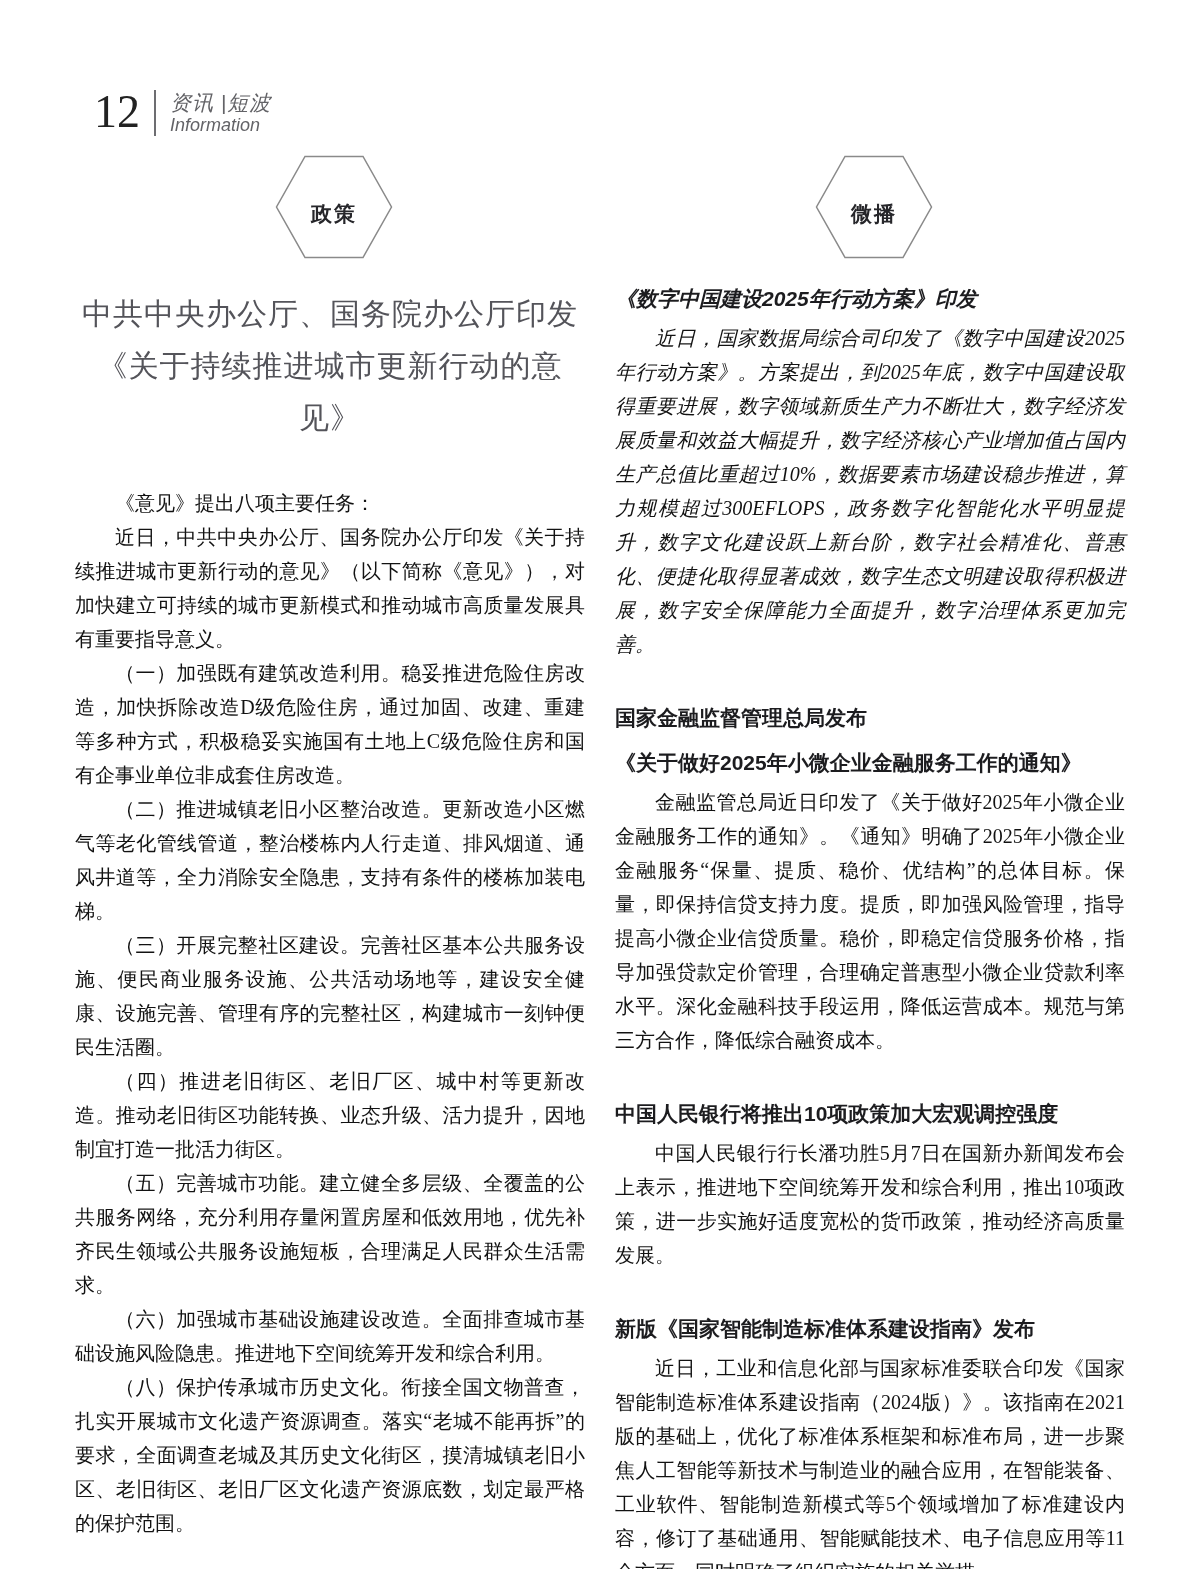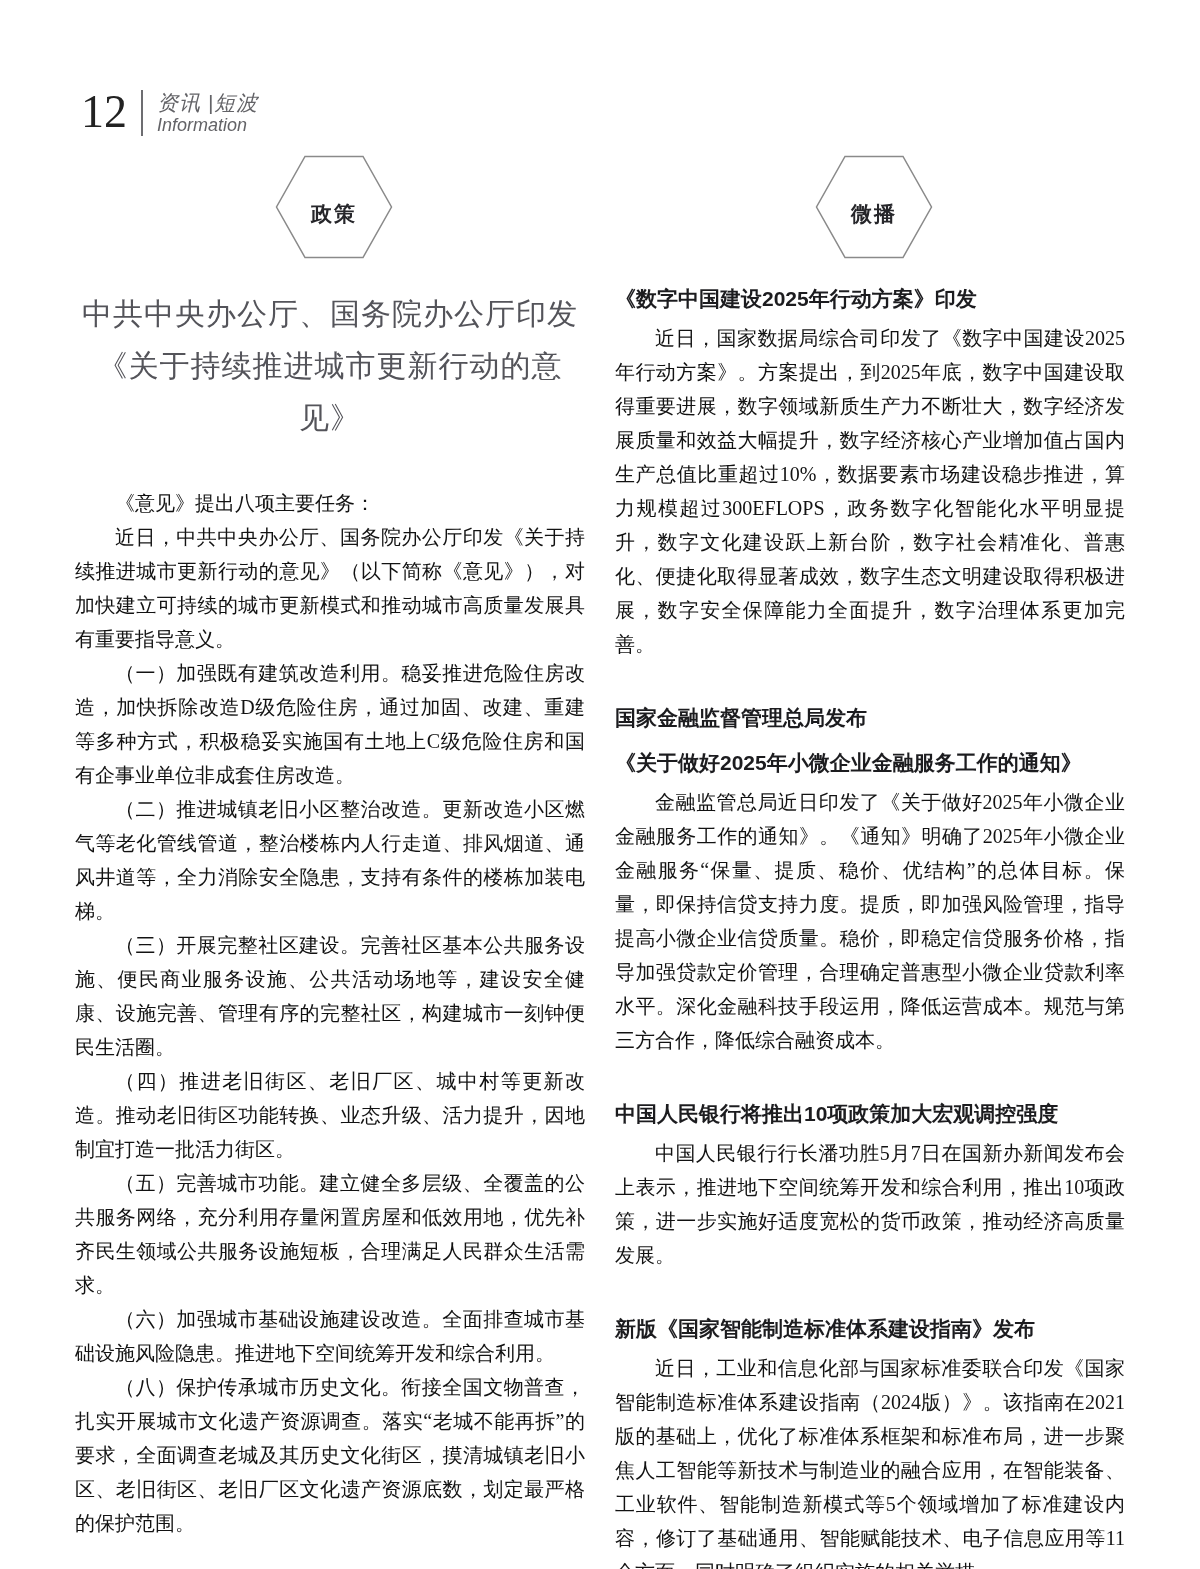--- a/index.html
+++ b/index.html
@@ -11,21 +11,21 @@
   body{
     width:1200px;height:1569px;
     position:relative;
     font-family:"Liberation Serif","DejaVu Serif",serif;
     color:#161616;
     overflow:hidden;
   }
 
   
   .page-header{
-    position:absolute;top:88px;left:81px;
+    position:absolute;top:88px;left:94px;
     display:flex;align-items:flex-end;
   }
   .page-number{
     font-family:"Liberation Serif","DejaVu Serif",serif;
     font-size:46px;line-height:48px;color:#222;
     padding-right:14px;
   }
   .header-divider{
     width:2px;height:46px;background:#6d6d71;
     margin:2px 14px 0 0;
@@ -82,21 +82,21 @@
   }
   .policy-body{margin-top:42px;}
   .body-para{
     font-size:20px;line-height:34px;
     text-align:justify;text-indent:2em;
     color:#121212;
   }
 
   
   .news-article{margin-top:34px;}
-  .news-article.first{margin-top:17px;}
+  .news-article.first{margin-top:17px;font-style:italic;}
   .news-heading{
     font-family:"Liberation Sans","DejaVu Sans",sans-serif;
     font-weight:bold;font-size:21px;line-height:45px;
     color:#1c1c1f;text-align:left;
   }
 </style>
 </head>
 <body>
 
 <header class="page-header">

